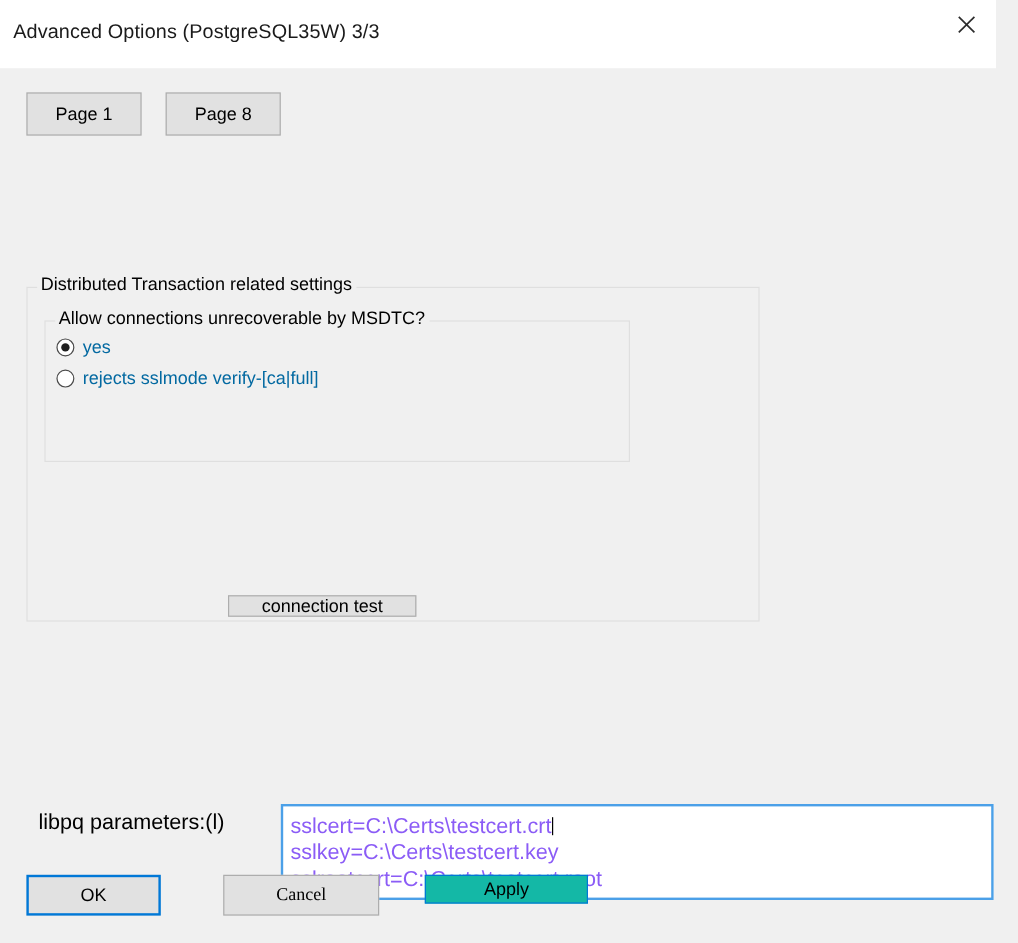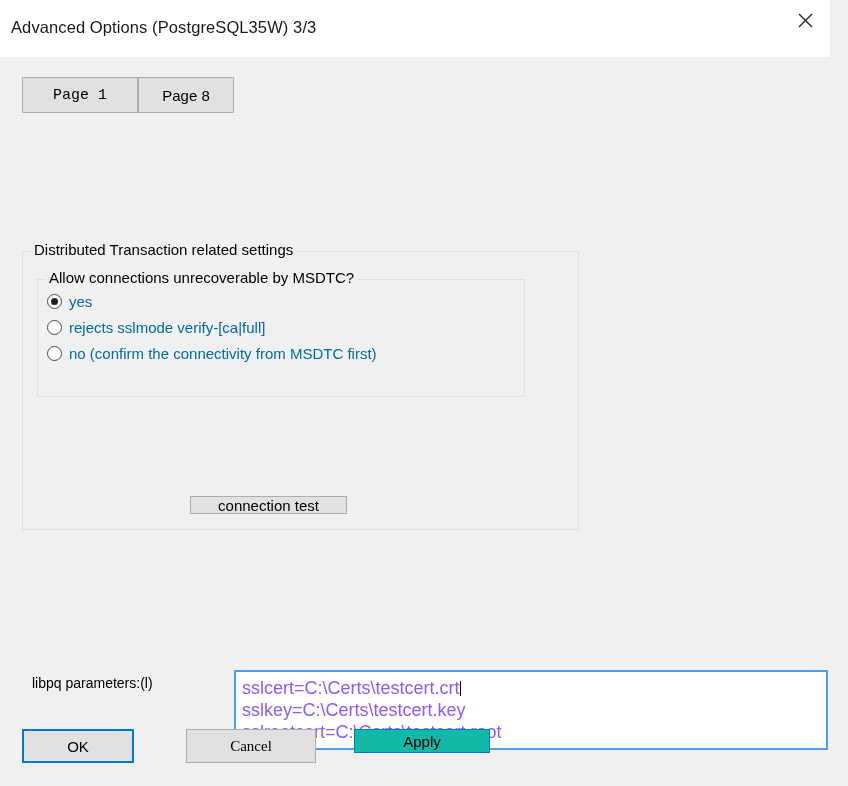--- a/index.html
+++ b/index.html
@@ -68,21 +68,21 @@
     font-size: 15px;
     color: #000000;
     text-align: center;
     white-space: nowrap;
     display: flex;
     align-items: center;
     justify-content: center;
     cursor: default;
     padding: 0;
   }
-  .btn-tab1 { left: 22px;  top: 20px; width: 116px; height: 36px; font-family: Liberation Mono, monospace; }
+  .btn-tab1 { left: 22px;  top: 20px; width: 96px; height: 36px; }
   .btn-tab2 { left: 138px; top: 20px; width: 96px; height: 36px; }
   .btn-conntest { left: 190px; top: 439px; width: 157px; height: 18px; }
 
   .btn-ok {
     left: 22px; top: 672px; width: 112px; height: 34px;
     border: 2px solid #0078d7;
     background: #e1e1e1;
   }
   .btn-cancel {
     left: 186px; top: 672px; width: 130px; height: 34px;
@@ -97,22 +97,22 @@
   }
 
   
   .groupbox {
     position: absolute;
     border: 1px solid #dfdfdf;
     box-sizing: border-box;
   }
   .groupbox-outer {
     left: 22px;
-    top: 194px;
-    width: 557px;
+    top: 182px;
+    width: 611px;
     height: 279px;
   }
   .groupbox-inner {
     left: 14px;
     top: 27px;
     width: 488px;
     height: 118px;
   }
   .gb-legend {
     position: absolute;
@@ -166,21 +166,21 @@
     font-size: 15px;
     line-height: 17px;
     color: #0369a1;
   }
 
   
   .libpq-label {
     position: absolute;
     left: 32px;
     top: 618px;
-    font-size: 14px;
+    font-size: 18px;
     color: #000000;
     white-space: nowrap;
   }
   .libpq-box {
     position: absolute;
     left: 234px;
     top: 613px;
     width: 594px;
     height: 80px;
     background: #ffffff;
@@ -236,24 +236,20 @@
 
       <div class="radio-list">
         <div class="radio-row checked">
           <span class="radio-mark"></span>
           <span class="radio-label">yes</span>
         </div>
         <div class="radio-row">
           <span class="radio-mark"></span>
           <span class="radio-label">rejects sslmode verify-[ca|full]</span>
         </div>
-        <div class="radio-row">
-          <span class="radio-mark"></span>
-          <span class="radio-label">no (confirm the connectivity from MSDTC first)</span>
-        </div>
       </div>
     </div>
   </div>
 
   <button class="btn btn-conntest">connection test</button>
 
   <div class="libpq-label">libpq parameters:(l)</div>
   <div class="libpq-box">
     <div class="libpq-lines">
       <span class="libpq-line"><span>sslcert=C:\Certs\testcert.crt</span><span class="caret"></span></span>

